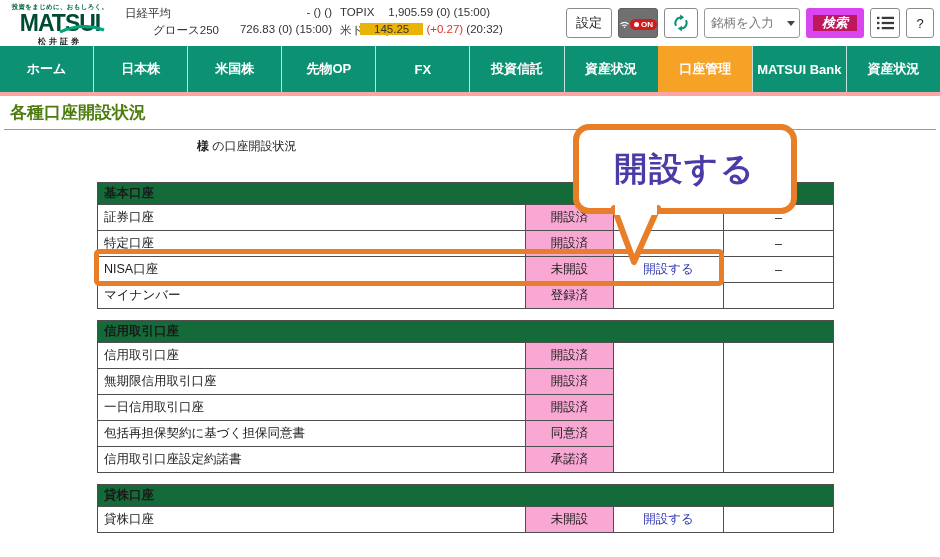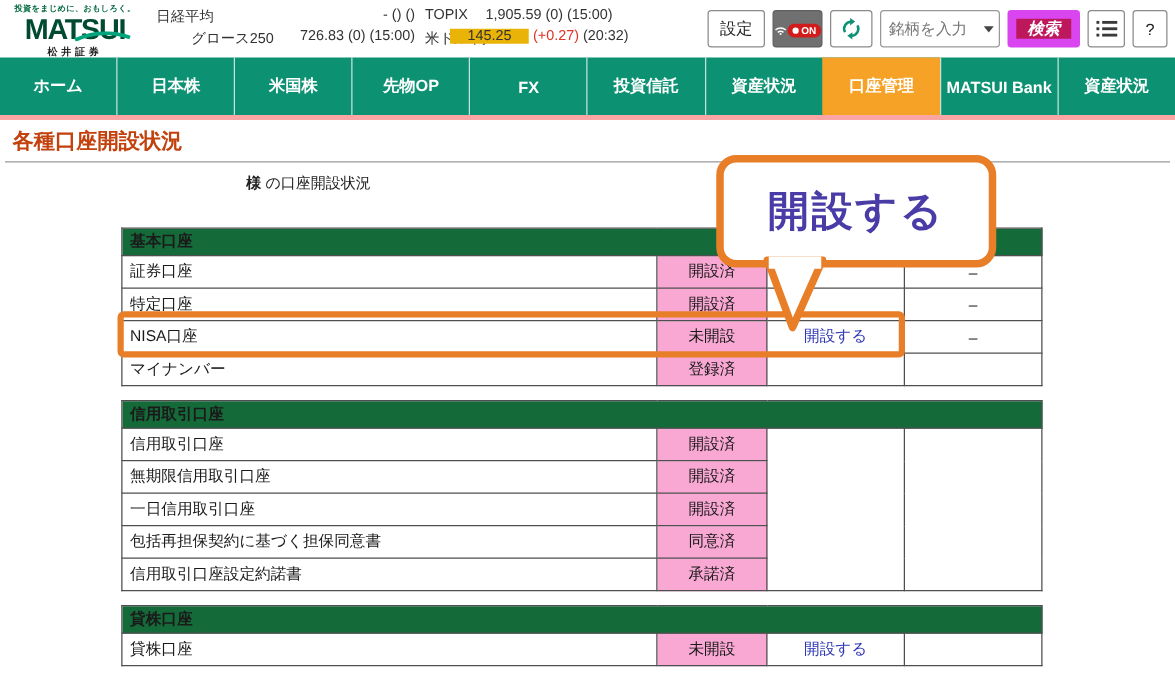--- a/index.html
+++ b/index.html
@@ -46,21 +46,21 @@
   
   .nav { position:absolute; left:0; top:46px; width:940px; height:50px; background:#0d9173;
          display:flex; border-bottom:4px solid #fca5a5; }
   .nav-tab { flex:1; display:flex; align-items:center; justify-content:center; color:#fff;
          font-size:13px; font-weight:bold; border-left:1px solid rgba(255,255,255,.75); cursor:pointer; }
   .nav-tab:first-child { border-left:none; }
   .nav-tab.active { background:#f6a227; border-left-color:#f6a227; }
   .nav-tab.active + .nav-tab { border-left-color:rgba(255,255,255,.75); }
 
   
-  .page-title { position:absolute; left:10px; top:101px; font-size:17px; font-weight:bold; color:#c2410c; }
+  .page-title { position:absolute; left:10px; top:101px; font-size:17px; font-weight:bold; color:#4d7c0f; }
   .title-rule { position:absolute; left:4px; top:129px; width:932px; height:0; border-top:1px solid #999; }
   .subtitle { position:absolute; left:197px; top:138px; font-size:12px; color:#222; }
   .subtitle b { font-weight:bold; }
 
   
   .tables { position:absolute; left:97px; top:182px; width:736px; }
   table.acct { border-collapse:collapse; width:736px; table-layout:fixed; margin-bottom:11px; }
   table.acct th, table.acct td { border:1px solid #4f4f4f; font-size:12.5px; color:#1a1a1a; }
   th.sec { background:#156a39; color:#fff; text-align:left; padding:2px 6px; height:19px; font-size:12.5px; }
   td.name { background:#fff; padding:0 6px; height:26px; }

